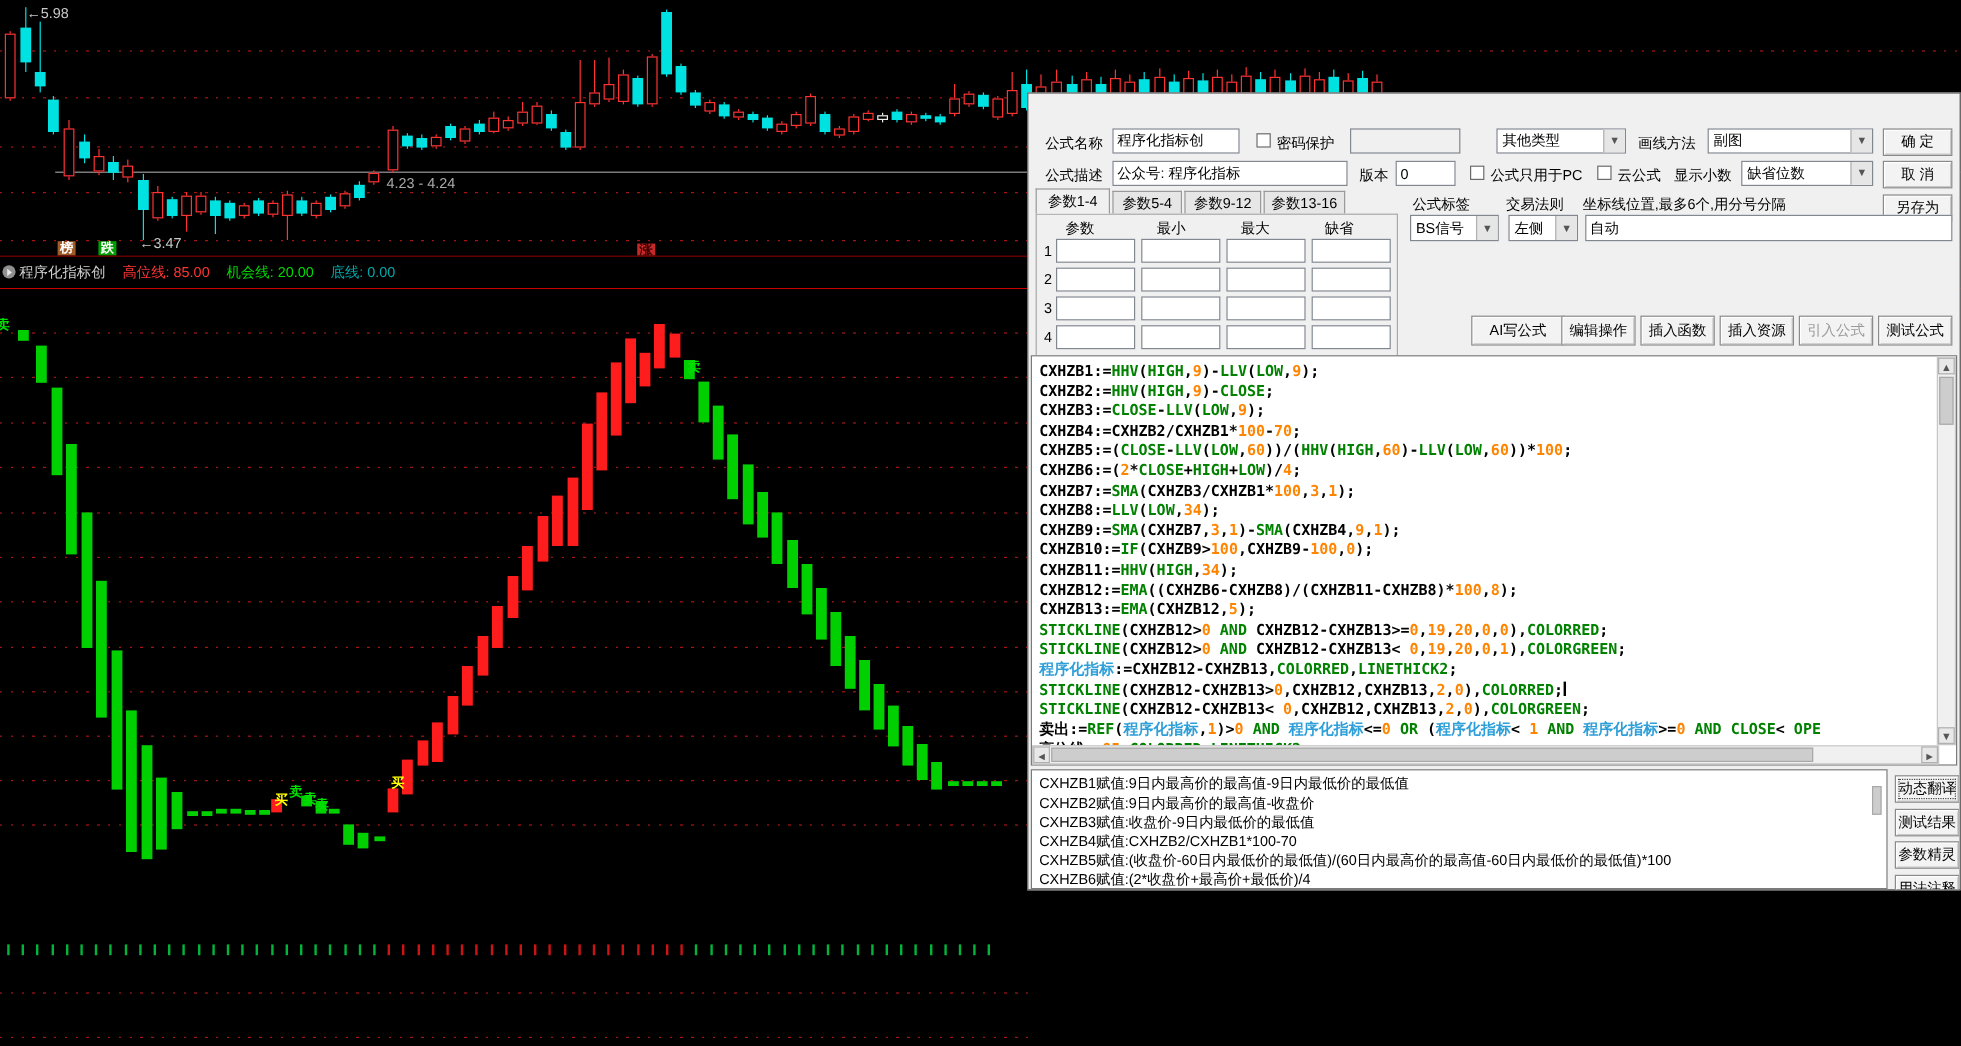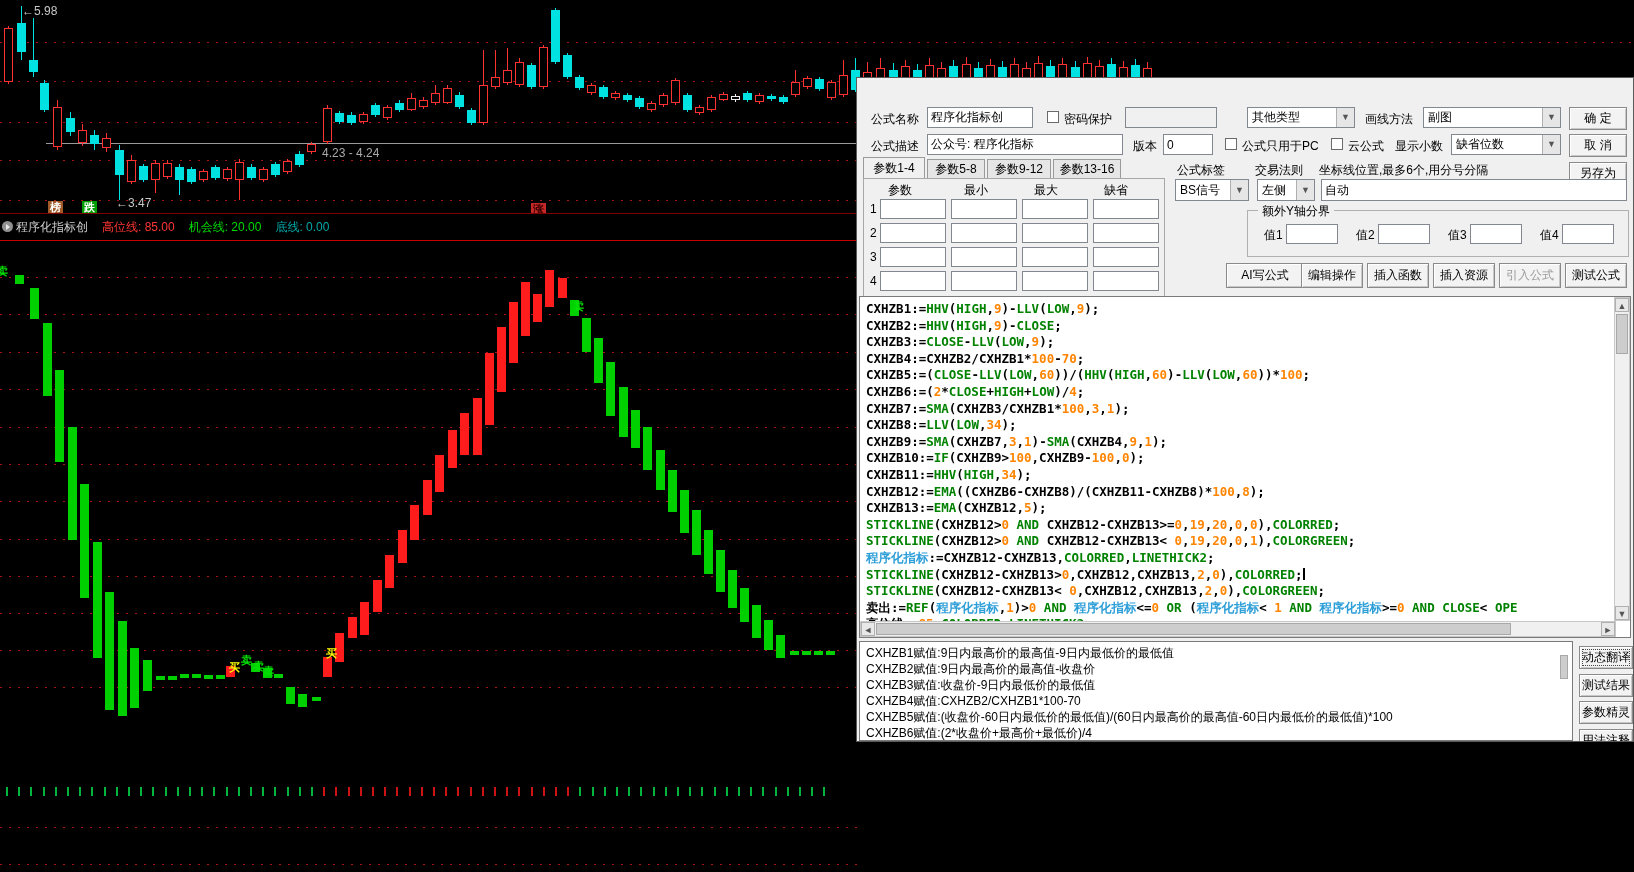--- a/index.html
+++ b/index.html
@@ -490,21 +490,21 @@
     <label class="dlg" style="left:538px;top:60px;">显示小数</label>
     <div class="dd" style="left:594px;top:56px;width:110px;height:21px;">
       <span class="val">缺省位数</span>
         <span class="arr">▼</span>
     </div>
     <div class="btn" style="left:712px;top:56px;width:58px;height:23px;line-height:21px;">取 消</div>
     <div class="btn" style="left:712px;top:84px;width:58px;height:23px;line-height:21px;">另存为</div>
 
     <div id="dlg-tabs">
         <div class="tab active" style="left: 6px; top: 79px; width: 62px; height: 21px; line-height: 21px;">参数1-4</div>
-        <div class="tab" style="left: 70px; top: 81px; width: 58px; height: 19px; line-height: 19px;">参数5-8</div>
+        <div class="tab" style="left: 70px; top: 81px; width: 58px; height: 19px; line-height: 19px;">参数5-4</div>
         <div class="tab" style="left: 130px; top: 81px; width: 64px; height: 19px; line-height: 19px;">参数9-12</div>
         <div class="tab" style="left: 196px; top: 81px; width: 68px; height: 19px; line-height: 19px;">参数13-16</div>
       </div>
     <div id="param-box" style="left:6px;top:100px;width:300px;height:118px;">
         <div class="hdr" style="left: 24px; top: 3px;">参数</div>
         <div class="hdr" style="left: 100px; top: 3px;">最小</div>
         <div class="hdr" style="left: 170px; top: 3px;">最大</div>
         <div class="hdr" style="left: 240px; top: 3px;">缺省</div>
         <div class="rownum" style="left: 6px; top: 23px;">1</div>
         <input class="tin" style="left: 16px; top: 20px; width: 66px; height: 20px;">
@@ -534,33 +534,20 @@
     <div class="dd" style="left:318px;top:101px;width:74px;height:22px;">
       <span class="val" style="line-height:20px;">BS信号</span>
         <span class="arr" style="line-height:20px;">▼</span>
     </div>
     <div class="dd" style="left:400px;top:101px;width:58px;height:22px;">
       <span class="val" style="line-height:20px;">左侧</span>
         <span class="arr" style="line-height:20px;">▼</span>
     </div>
     <input class="tin" style="left: 464px; top: 101px; width: 306px; height: 22px;" value="自动">
 
-    <div id="group-y" style="left:390px;top:132px;width:380px;height:45px;">
-      <span class="legend">额外Y轴分界</span>
-      <div id="group-y-fields">
-          <label class="dlg" style="left: 16px; top: 16px;">值1</label>
-          <input class="tin" style="left: 38px; top: 13px; width: 52px; height: 20px;">
-          <label class="dlg" style="left: 108px; top: 16px;">值2</label>
-          <input class="tin" style="left: 130px; top: 13px; width: 52px; height: 20px;">
-          <label class="dlg" style="left: 200px; top: 16px;">值3</label>
-          <input class="tin" style="left: 222px; top: 13px; width: 52px; height: 20px;">
-          <label class="dlg" style="left: 292px; top: 16px;">值4</label>
-          <input class="tin" style="left: 314px; top: 13px; width: 52px; height: 20px;">
-        </div>
-    </div>
 
     <div id="dlg-action-buttons">
         <div class="btn" style="left: 369px; top: 185px; width: 78px; height: 25px; line-height: 23px;">AI写公式</div>
         <div class="btn" style="left: 444px; top: 185px; width: 62px; height: 25px; line-height: 23px;">编辑操作</div>
         <div class="btn" style="left: 510px; top: 185px; width: 62px; height: 25px; line-height: 23px;">插入函数</div>
         <div class="btn" style="left: 576px; top: 185px; width: 62px; height: 25px; line-height: 23px;">插入资源</div>
         <div class="btn disabled" style="left: 642px; top: 185px; width: 62px; height: 25px; line-height: 23px;">引入公式</div>
         <div class="btn" style="left: 708px; top: 185px; width: 62px; height: 25px; line-height: 23px;">测试公式</div>
       </div>
 

